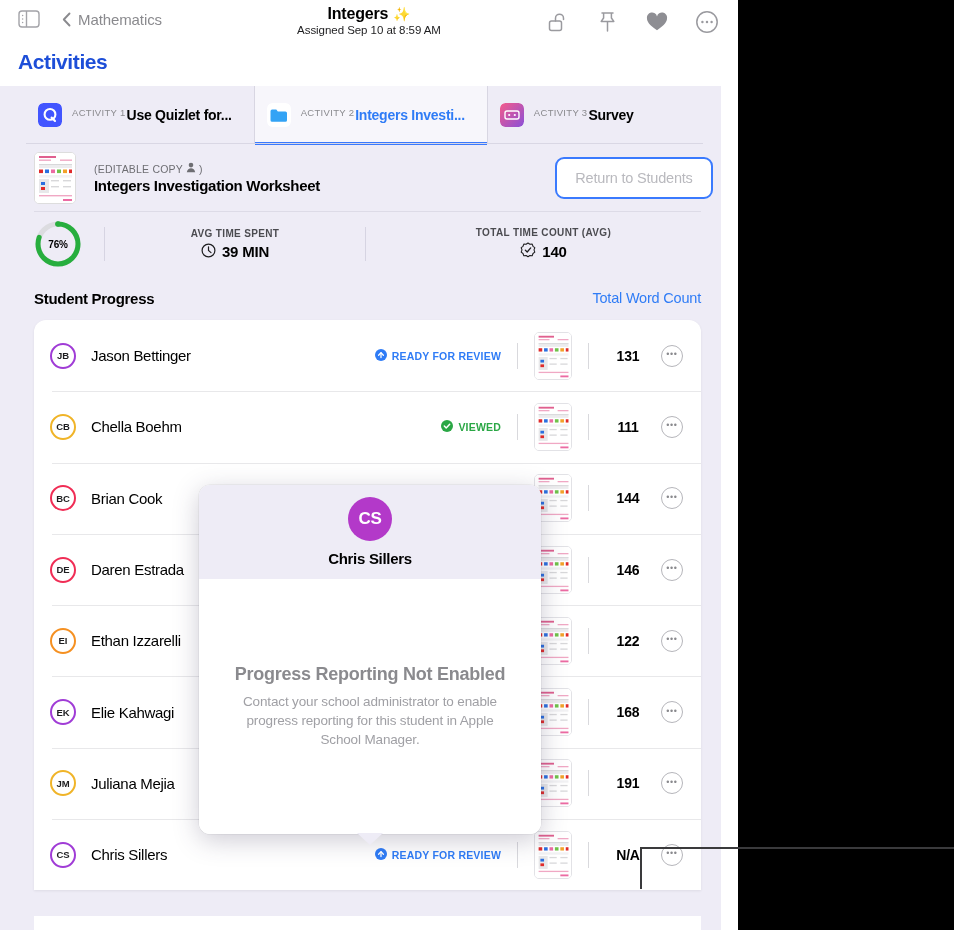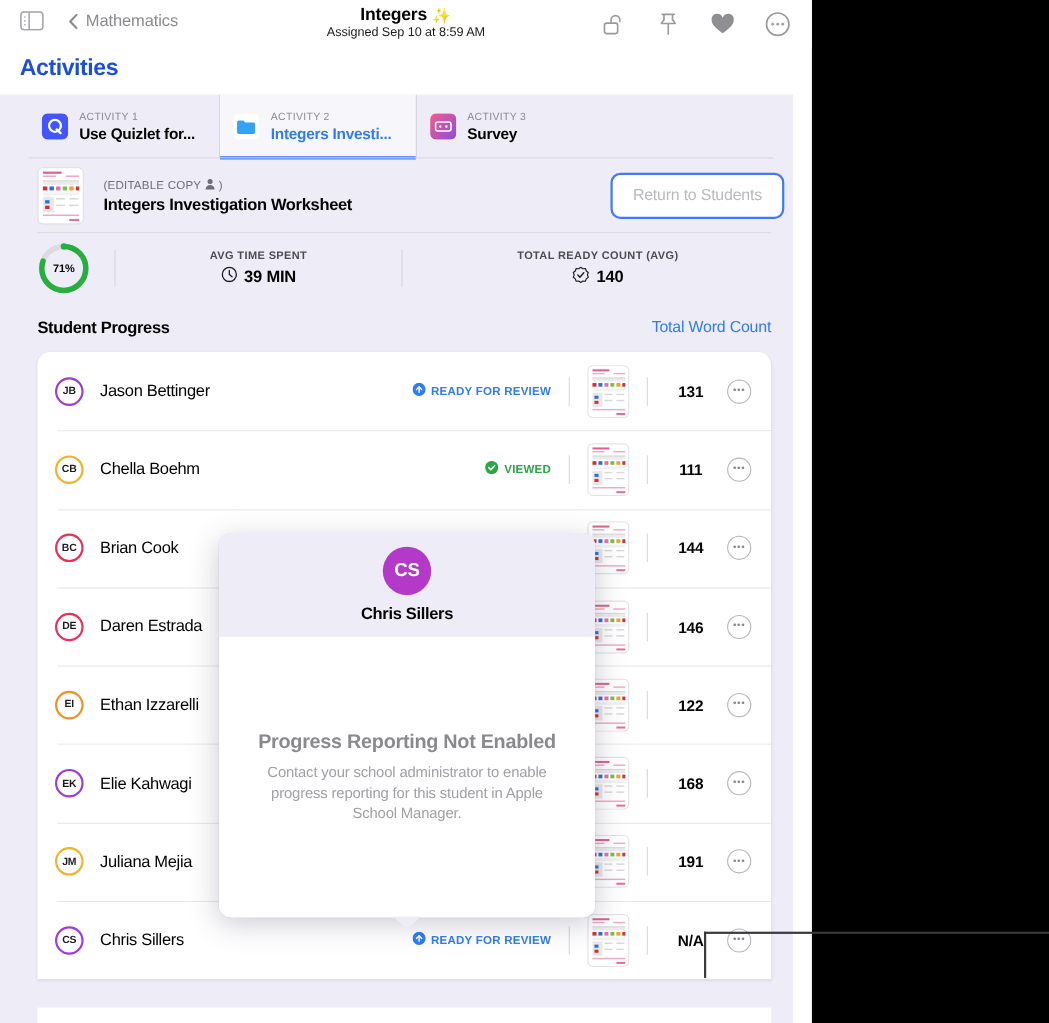--- a/index.html
+++ b/index.html
@@ -64,21 +64,21 @@
     display: flex; align-items: center; gap: 10px;
     padding: 0 22px 0 12px; position: relative; cursor: default;
   }
   .tab + .tab { border-left: 1px solid #d8d6e2; }
   .tab.active { background: #f7f6fb; }
   .tab.active::after {
     content: ""; position: absolute; left: 0; right: 0; bottom: -1px; height: 3px;
     background: #3a7afe;
   }
   .tab-icon { width: 24px; height: 24px; flex: 0 0 24px; border-radius: 5px; overflow: hidden; }
-  .tab-txt { display: flex; flex-direction: column; gap: 1px; }
+  .tab-txt { display: flex; flex-direction: row; gap: 1px; }
   .tab-kicker { font-size: 9.5px; color: #8a8a8e; letter-spacing: 0.3px; font-weight: normal; }
   .tab-name { font-size: 14px; font-weight: bold; color: #000; letter-spacing: -0.25px; white-space: nowrap; }
   .tab.active .tab-name { color: #2f7cf6; }
   .tabs-rule { position: absolute; left: 26px; right: 18px; bottom: 0; height: 1px; background: #d9d7e4; }
 
   
   .ws-row {
     position: relative; height: 68px; display: flex; align-items: center;
     padding-left: 34px; padding-right: 8px;
   }
@@ -364,38 +364,38 @@
         <div class="ws-rule"></div>
       </div>
 
       <div class="stats">
         <div class="ring-wrap">
           <svg width="48" height="48" viewBox="0 0 48 48">
             <circle cx="24" cy="24" r="20" fill="none" stroke="#dcdce0" stroke-width="5"></circle>
             <circle cx="24" cy="24" r="20" fill="none" stroke="#27ae3e" stroke-width="5" stroke-dasharray="100.5 125.7" stroke-linecap="round" transform="rotate(-90 24 24)"></circle>
             <circle cx="24" cy="4" r="2.8" fill="#27ae3e"></circle>
           </svg>
-          <span class="ring-pct">71%</span>
+          <span class="ring-pct">76%</span>
         </div>
         <div class="vdiv" style="margin-left:22px"></div>
         <div class="stat stat-s1">
           <div class="stat-label">AVG TIME SPENT</div>
           <div class="stat-val">
             <span>
               <svg width="15" height="15" viewBox="0 0 15 15">
                 <circle cx="7.5" cy="7.5" r="6.4" fill="none" stroke="#1d1d1f" stroke-width="1.2"></circle>
                 <path d="M7.5 3.8 V7.5 L10 9.6" fill="none" stroke="#1d1d1f" stroke-width="1.2" stroke-linecap="round"></path>
               </svg>
             </span>
             <span>39 MIN</span>
           </div>
         </div>
         <div class="vdiv"></div>
         <div class="stat stat-s2">
-          <div class="stat-label">TOTAL READY COUNT (AVG)</div>
+          <div class="stat-label">TOTAL TIME COUNT (AVG)</div>
           <div class="stat-val">
             <span>
               <svg width="16" height="16" viewBox="0 0 16 16">
                 <path d="M8 1 L9.9 2.3 L12.2 2.1 L13 4.3 L14.8 5.7 L14 7.9 L14.8 10.1 L13 11.5 L12.2 13.7 L9.9 13.5 L8 14.8 L6.1 13.5 L3.8 13.7 L3 11.5 L1.2 10.1 L2 7.9 L1.2 5.7 L3 4.3 L3.8 2.1 L6.1 2.3 Z" fill="none" stroke="#1d1d1f" stroke-width="1.05" stroke-linejoin="round"></path>
                 <polyline points="5.3,8.1 7.2,10 10.7,5.9" fill="none" stroke="#1d1d1f" stroke-width="1.3" stroke-linecap="round" stroke-linejoin="round"></polyline>
               </svg>
             </span>
             <span>140</span>
           </div>
         </div>

